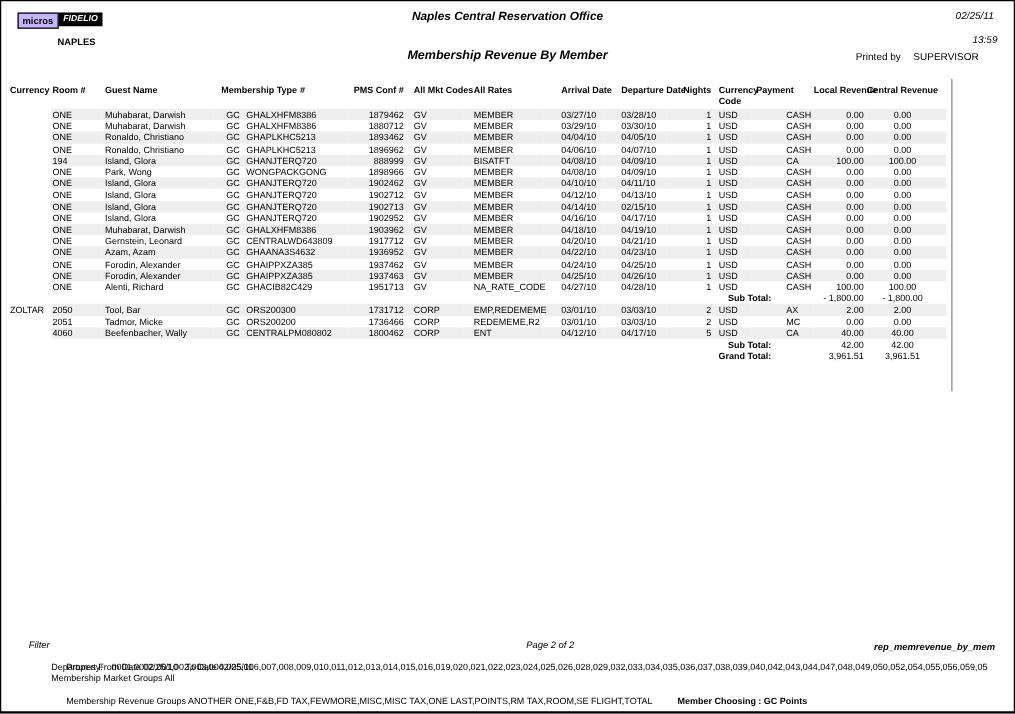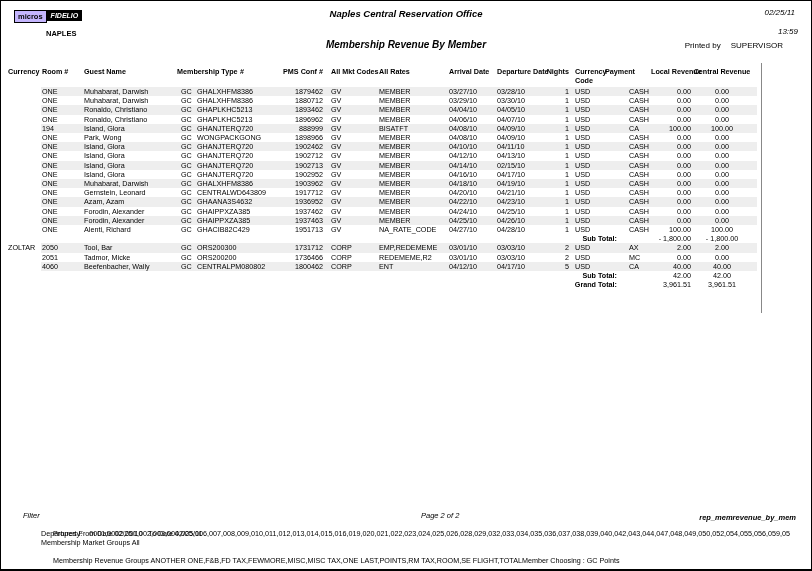--- a/index.html
+++ b/index.html
@@ -57,21 +57,21 @@
                       border-left:1px solid #888; }
 
   
   .footer { position:absolute; left:0; top:508px; width:812px; height:56px; font-size:7.2px; }
   .filter-label { position:absolute; left:22px; top:2px; font-style:italic; font-size:7.5px; }
   .page-indicator { position:absolute; left:420px; top:2px; font-style:italic; font-size:7.5px; }
   .report-file { position:absolute; right:17px; top:4px; font-style:italic; font-weight:bold; font-size:7.5px; }
   .filter-line { position:absolute; left:40px; width:752px; white-space:pre; overflow:hidden; }
   .fl-1 { top:11px; } .fl-2 { top:20px; } .fl-3 { top:29px; } .fl-4 { top:38px; }
   .filter-line .lbl { margin-right:7px; }
-  .member-choosing { margin-left:0; }
+  .member-choosing { margin-left:20px;font-weight:bold; }
 </style>
 </head>
 <body>
 
 <div class="page">
 
   <div class="logo">
     <span class="logo-micros">micros</span><span class="logo-fidelio">FIDELIO</span>
   </div>
   <div class="property-name">NAPLES</div>

